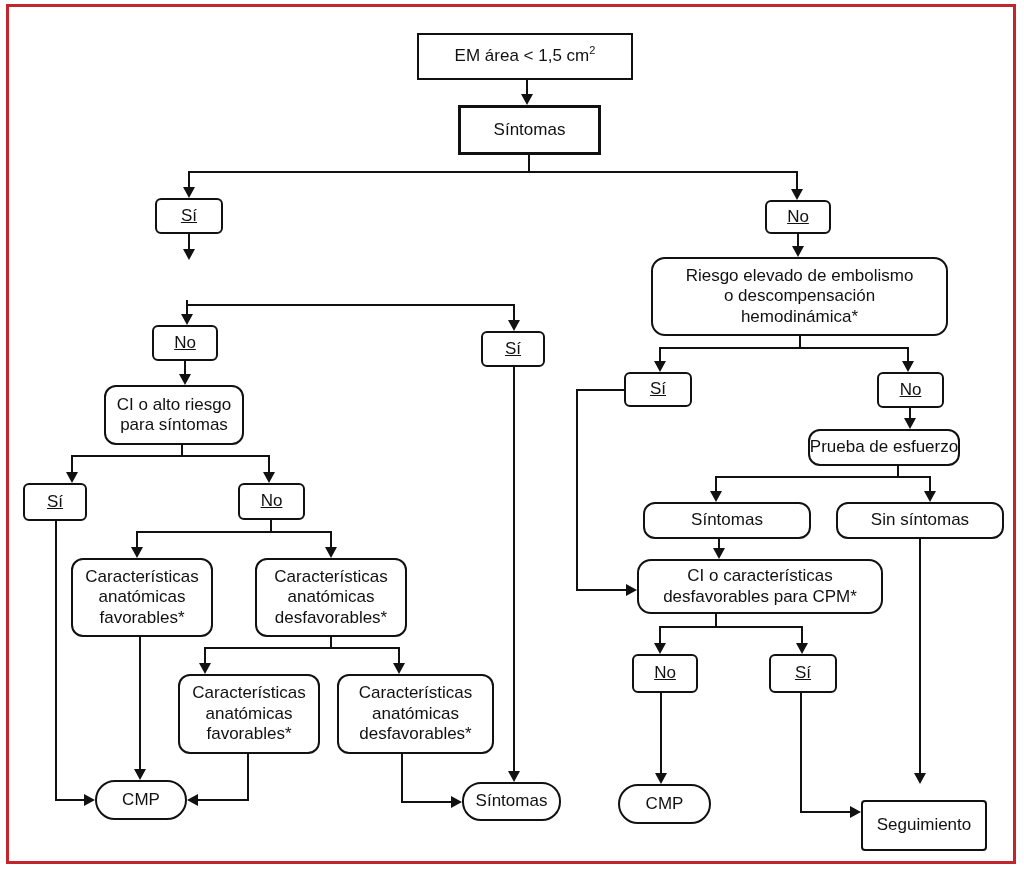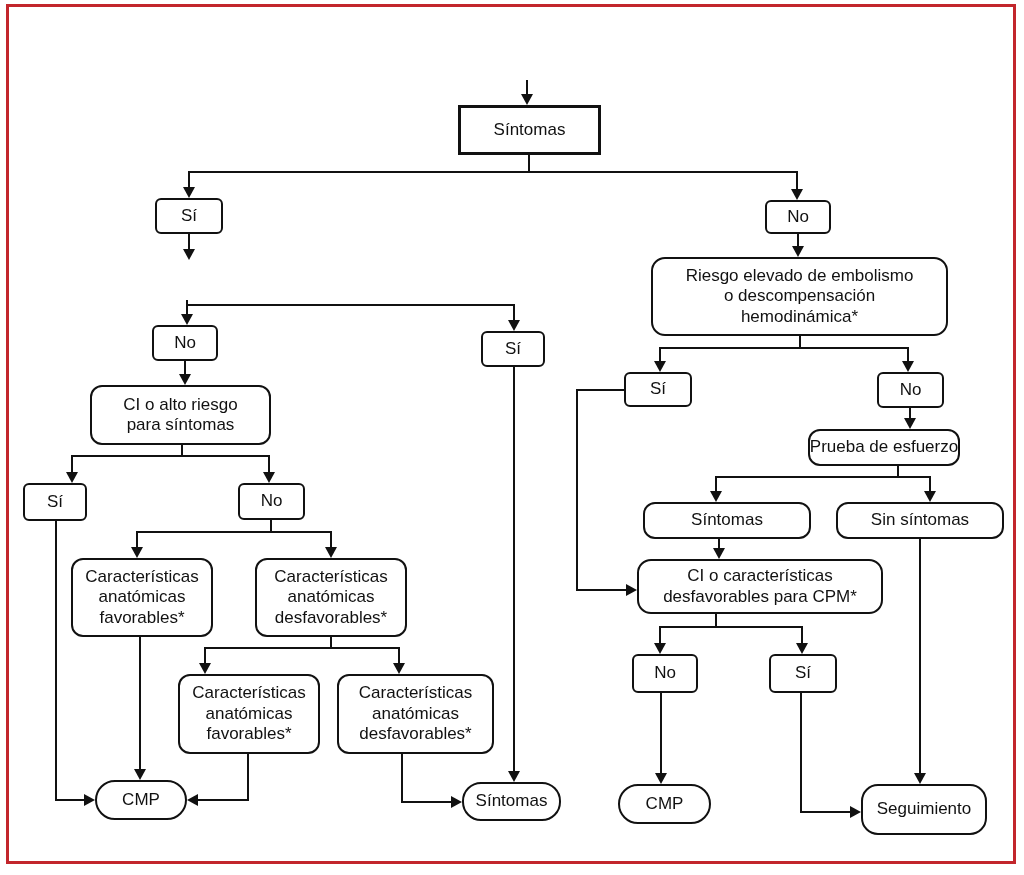--- a/index.html
+++ b/index.html
@@ -5,48 +5,51 @@
   html,body{margin:0;padding:0;background:#fff;}
   #stage{position:relative;width:1024px;height:875px;background:#fff;overflow:hidden;
          font-family:"Liberation Sans","DejaVu Sans",sans-serif;color:#111;}
   .frame{position:absolute;left:6px;top:4px;width:1010px;height:860px;
          border:3px solid #c2262c;box-sizing:border-box;}
   .node{position:absolute;border:2px solid #111;background:#fff;box-sizing:border-box;
         display:flex;flex-direction:column;align-items:center;justify-content:center;
         text-align:center;font-size:17px;line-height:1.2;white-space:nowrap;}
   .rect{border-radius:0;}
   .b3{border-width:3px;}
-  .r10{border-radius:6px;}
+  .r10{border-radius:6px;text-decoration:underline;}
   .r12{border-radius:12px;}
   .r14{border-radius:14px;}
   .pill{border-radius:20px;text-align:right;}
   .node sup{font-size:11px;line-height:0;}
   .ln{position:absolute;background:#111;}
   .ar{position:absolute;width:0;height:0;}
   .ar-d{border-left:6px solid transparent;border-right:6px solid transparent;border-top:11px solid #111;}
   .ar-r{border-top:6px solid transparent;border-bottom:6px solid transparent;border-left:11px solid #111;}
   .ar-l{border-top:6px solid transparent;border-bottom:6px solid transparent;border-right:11px solid #111;}
 </style>
 </head>
 <body>
 
 <div id="stage">
   <div class="frame"></div>
 
+  <div class="node rect" style="left:417px;top:33px;width:216px;height:47px">
+    <span><span>EM área &lt; 1,5 cm</span><sup>2</sup></span>
+  </div>
   <div class="node rect b3" style="left:458px;top:105px;width:143px;height:50px">
     <span>Síntomas</span>
   </div>
 
   <div class="node r10" style="left:155px;top:198px;width:68px;height:36px">
     <span>Sí</span>
   </div>
   <div class="node r10" style="left:152px;top:325px;width:66px;height:36px">
     <span>No</span>
   </div>
-  <div class="node r12" style="left:90px;top:385px;width:181px;height:60px">
+  <div class="node r12" style="left:104px;top:385px;width:140px;height:60px">
     <span>CI o alto riesgo</span>
     <span>para síntomas</span>
   </div>
   <div class="node r10" style="left:23px;top:483px;width:64px;height:38px">
     <span>Sí</span>
   </div>
   <div class="node r10" style="left:238px;top:483px;width:67px;height:37px">
     <span>No</span>
   </div>
   <div class="node r12" style="left:71px;top:558px;width:142px;height:79px">
@@ -108,21 +111,21 @@
   </div>
   <div class="node r10" style="left:632px;top:654px;width:66px;height:39px">
     <span>No</span>
   </div>
   <div class="node r10" style="left:769px;top:654px;width:68px;height:39px">
     <span>Sí</span>
   </div>
   <div class="node pill" style="left:618px;top:784px;width:93px;height:40px">
     <span>CMP</span>
   </div>
-  <div class="node r14" style="left:861px;top:784px;width:126px;height:51px;border-radius:17px">
+  <div class="node r14" style="left:861px;top:800px;width:126px;height:51px;border-radius:4px">
     <span>Seguimiento</span>
   </div>
 
   <div class="ln" style="left:526px;top:80px;width:2px;height:16px"></div>
   <div class="ar ar-d" style="left:521px;top:94px"></div>
 
   <div class="ln" style="left:528px;top:155px;width:2px;height:18px"></div>
   <div class="ln" style="left:188px;top:171px;width:610px;height:2px"></div>
   <div class="ln" style="left:188px;top:171px;width:2px;height:18px"></div>
   <div class="ar ar-d" style="left:183px;top:187px"></div>

